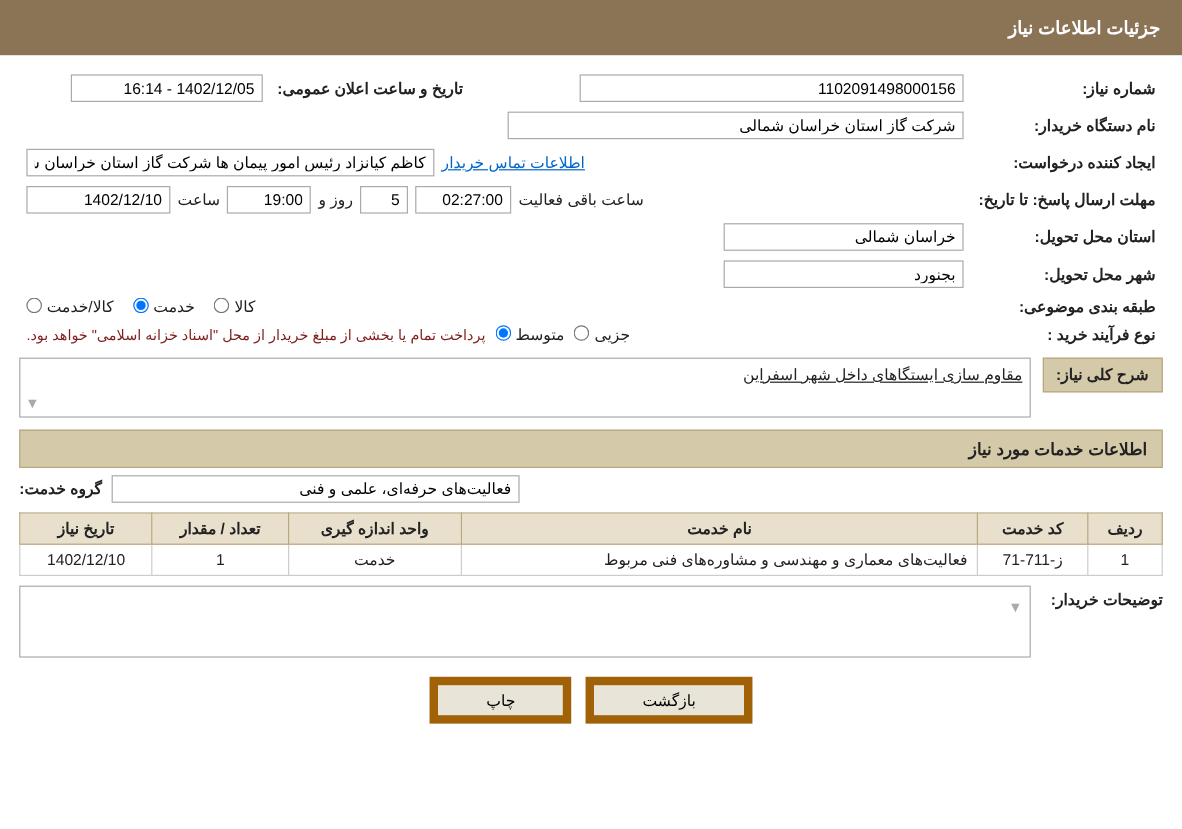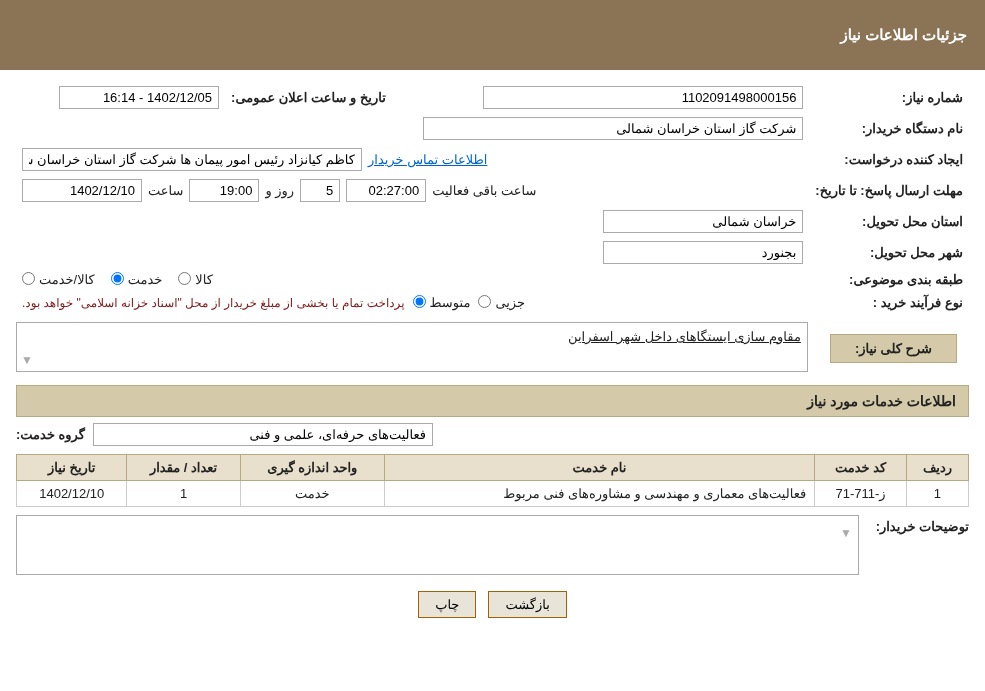--- a/index.html
+++ b/index.html
@@ -13,21 +13,21 @@
     .page-wrapper {
       max-width: 985px;
       margin: 0 auto;
       background: #fff;
       min-height: 691px;
     }
     .header-bar {
       background: #8B7355;
       color: #fff;
       text-align: right;
-      padding: 26px 18px;
+      padding: 14px 18px;
       font-size: 15px;
       font-weight: bold;
     }
     .main-content {
       padding: 12px 16px;
     }
     .info-table {
       width: 100%;
       border-collapse: collapse;
       margin-bottom: 8px;
@@ -129,25 +129,25 @@
       flex: 1;
       padding: 6px;
     }
     .footer-buttons {
       display: flex;
       justify-content: center;
       gap: 12px;
       margin: 16px 0 10px 0;
     }
     .btn {
-      padding: 5px 16px;
+      padding: 5px 40px;
       font-size: 13px;
       font-family: Tahoma, Arial, sans-serif;
       cursor: pointer;
-      border: 1px solid #a16207;
+      border: 7px solid #a16207;
       background: #e8e4d8;
     }
     .btn-print {
       background: #e8e4d8;
     }
     .btn-back {
       background: #e8e4d8;
     }
     .process-type-row {
       display: flex;
@@ -261,21 +261,21 @@
               <span>جزیی</span>
               <input type="radio" name="process" style="">
             </label>
           </div>
         </td>
       </tr>
     </tbody>
       </table>
 
     <div style="display:flex; align-items:flex-start; gap:10px; margin: 8px 0;">
-      <div class="section-header" style="margin:12px; padding:6px 24px; font-size:13px; min-width:100px; text-align:right; background:#d4c9a8; border:1px solid #b8a880;">شرح کلی نیاز:</div>
+      <div class="section-header" style="margin:0; padding:6px 10px; font-size:13px; min-width:100px; text-align:left; background:#d4c9a8; border:1px solid #b8a880;">شرح کلی نیاز:</div>
       <div style="flex:1; border:1px solid #aaa; min-height:50px; padding:6px; background:#fff; text-align:right; direction:rtl; position:relative;text-decoration:underline;">
         <span>مقاوم سازی ایستگاهای داخل شهر اسفراین</span>
         <span style="position:absolute; bottom:4px; left:4px; color:#aaa; font-size:12px;">▼</span>
       </div>
     </div>
 
     <div class="section-header">اطلاعات خدمات مورد نیاز</div>
 
     <div style="display:flex; align-items:center; gap:8px; margin: 4px 0 8px 0; flex-direction:row-reverse; justify-content:flex-start;">
       <span style="font-weight:bold;">گروه خدمت:</span>

